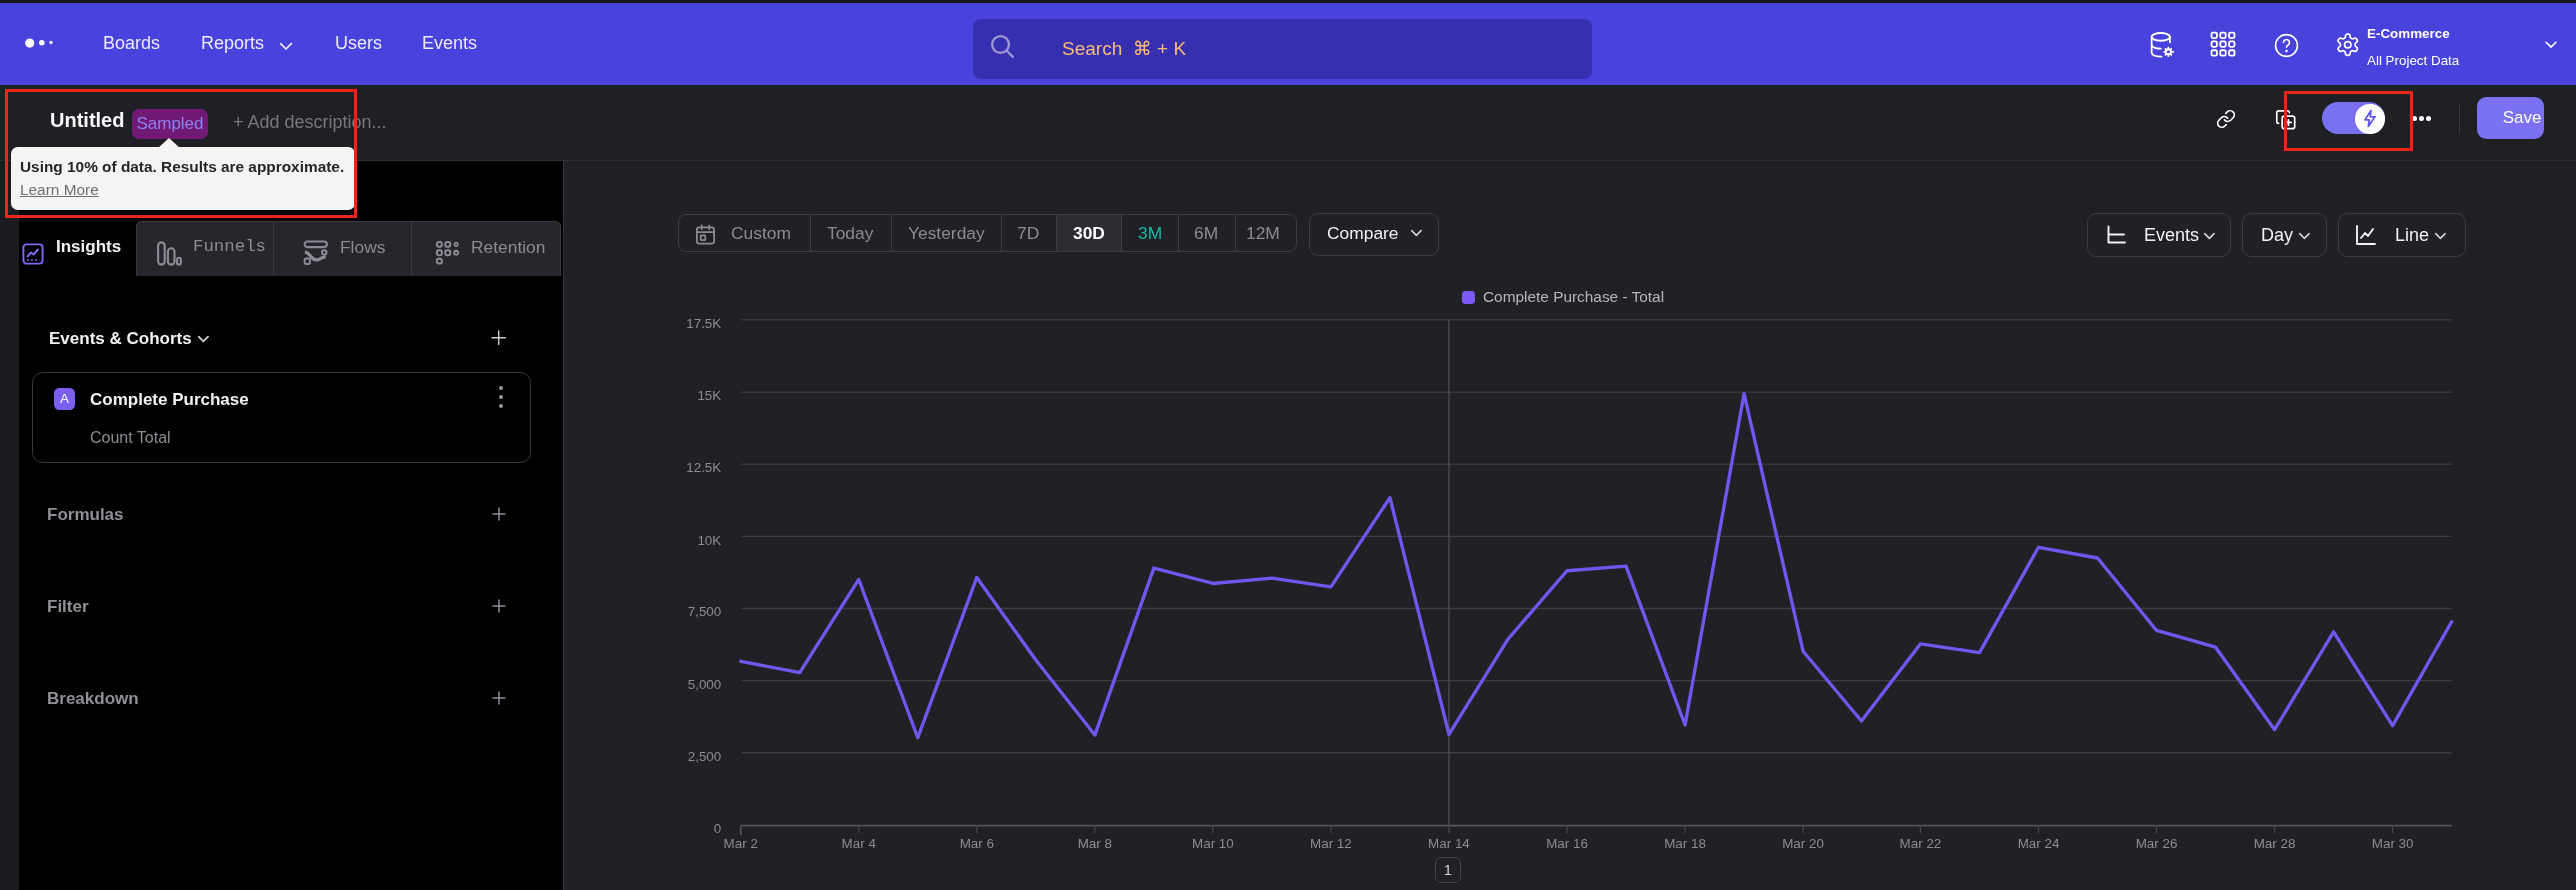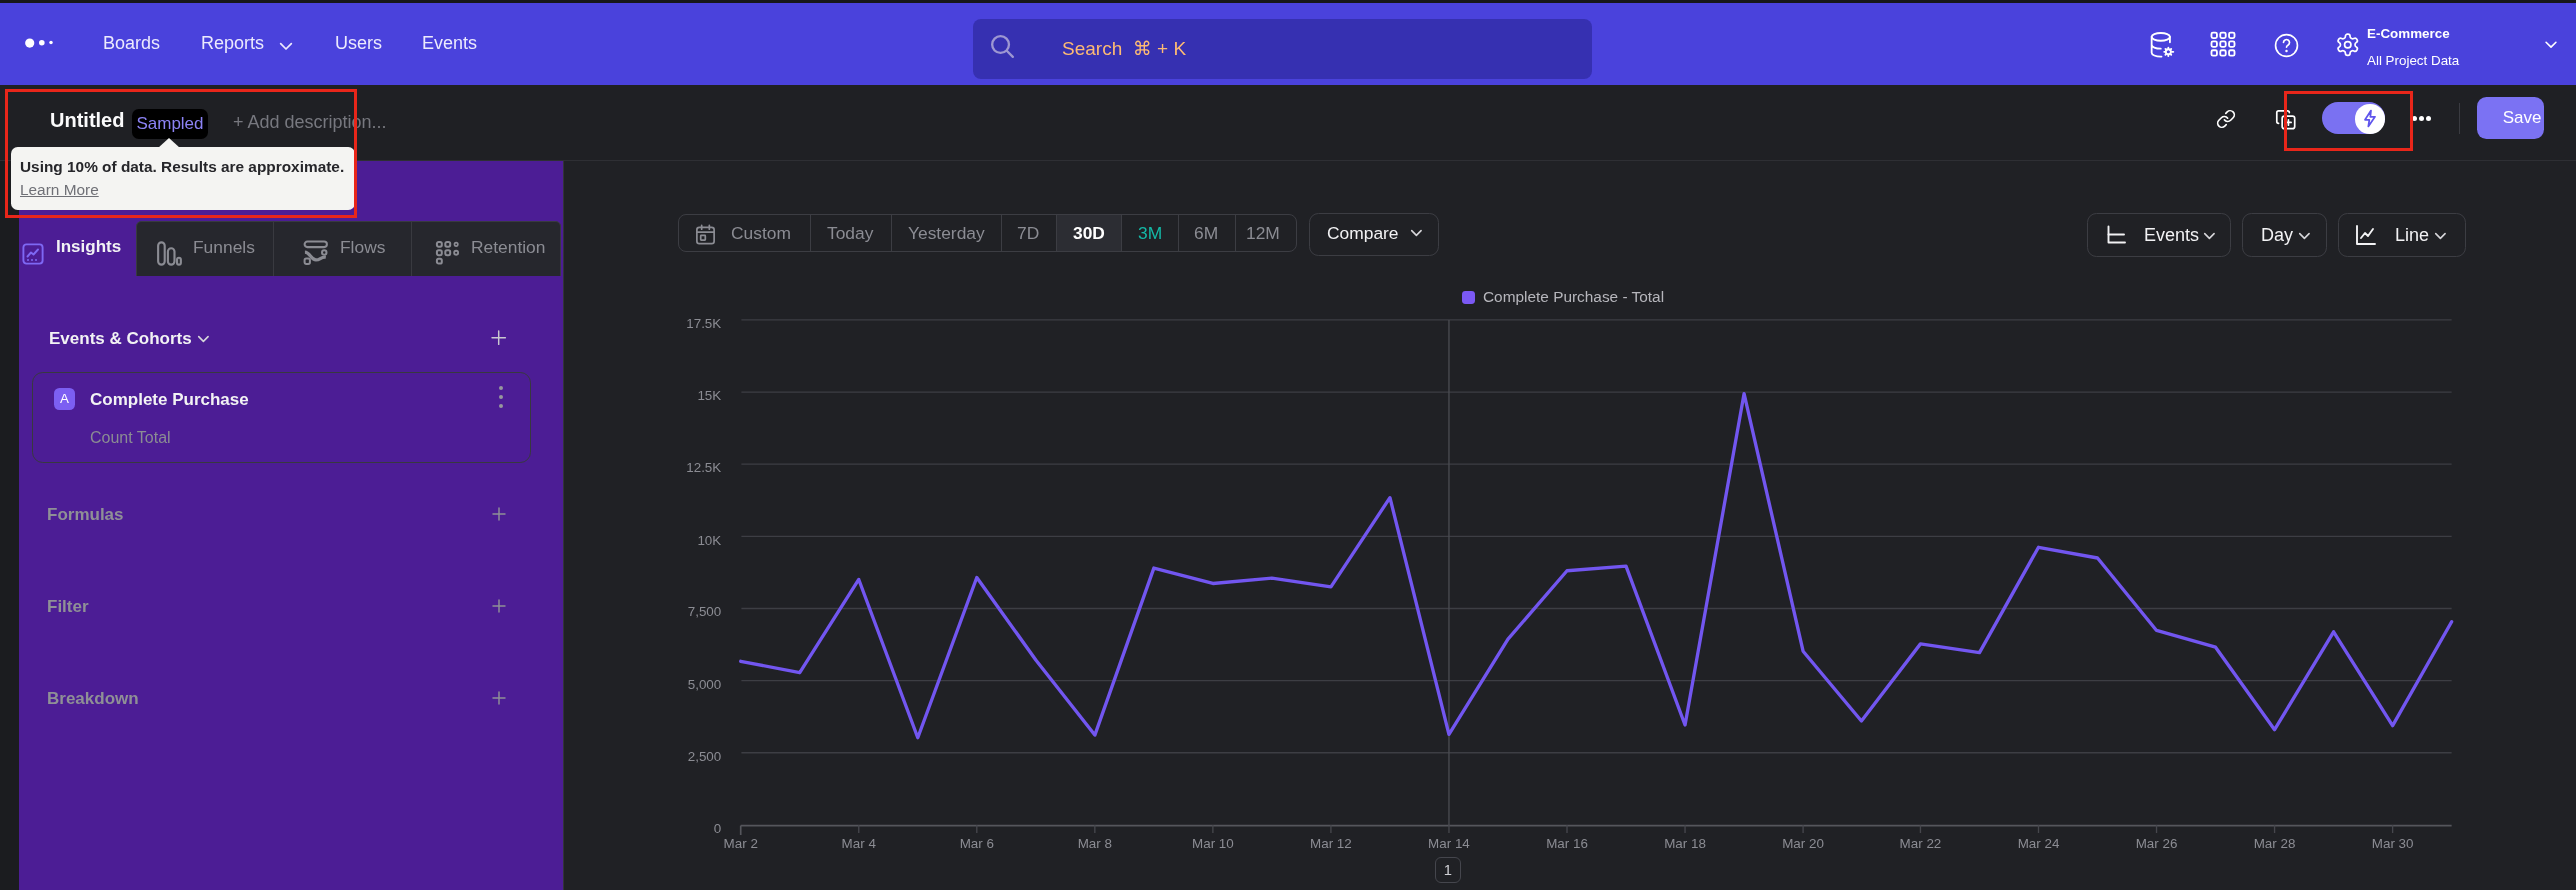--- a/index.html
+++ b/index.html
@@ -69,21 +69,21 @@
     </svg>
     <div class="abs" style="left:2367px;top:23.5px;font-size:13.4px;font-weight:bold;color:#fff;">E-Commerce</div>
     <div class="abs" style="left:2367px;top:50px;font-size:13.4px;color:#fff;">All Project Data</div>
     <svg class="abs" style="left:2543px;top:36px;" width="16" height="11.4" viewBox="0 0 26 18">
       <path d="M5 5 L13 13 L21 5" stroke="#fff" stroke-width="2.6" fill="none" stroke-linecap="round" stroke-linejoin="round"></path>
     </svg>
   </div>
 
   <div class="abs" id="subheader" style="left:0;top:85px;width:2576px;height:76px;background:#1f2024;border-bottom:1.3px solid #2e2f34;">
     <div class="abs" style="left:50px;top:23.5px;font-size:20px;font-weight:bold;color:#fbfbfc;">Untitled</div>
-    <div class="abs" style="left:132px;top:24px;width:76px;height:30px;background:#000000;border-radius:6.7px;text-align:center;line-height:30px;font-size:17px;color:#8c83f5;">Sampled</div>
+    <div class="abs" style="left:132px;top:24px;width:76px;height:30px;background:#701a75;border-radius:6.7px;text-align:center;line-height:30px;font-size:17px;color:#8c83f5;">Sampled</div>
     <div class="abs" style="left:233px;top:27px;font-size:18px;color:#77787f;">+ Add description...</div>
 
     <svg class="abs" style="left:2216px;top:24px;" width="20" height="20" viewBox="0 0 24 24">
       <g fill="none" stroke="#fff" stroke-width="2" stroke-linecap="round" stroke-linejoin="round">
         <path d="M10 13a5 5 0 0 0 7.54.54l3-3a5 5 0 0 0-7.07-7.07l-1.72 1.71"></path>
         <path d="M14 11a5 5 0 0 0-7.54-.54l-3 3a5 5 0 0 0 7.07 7.07l1.71-1.71"></path>
       </g>
     </svg>
     <svg class="abs" style="left:2275px;top:23.5px;" width="21.5" height="21.5" viewBox="0 0 24 24">
       <g fill="none" stroke="#fff" stroke-width="1.9" stroke-linecap="round" stroke-linejoin="round">
@@ -99,21 +99,21 @@
       <path d="M13.5 2 L4.5 16 H11 L9.5 26 L19.5 11.5 H12.5 Z" fill="none" stroke="#5f55ec" stroke-width="2.6" stroke-linejoin="round"></path>
     </svg>
 
     <div class="abs" style="left:2412px;top:31px;width:5.4px;height:5.4px;border-radius:50%;background:#fff;"></div>
     <div class="abs" style="left:2419px;top:31px;width:5.4px;height:5.4px;border-radius:50%;background:#fff;"></div>
     <div class="abs" style="left:2426px;top:31px;width:5.4px;height:5.4px;border-radius:50%;background:#fff;"></div>
     <div class="abs" style="left:2459px;top:18px;width:1.3px;height:31px;background:#3a3b41;"></div>
     <div class="abs" style="left:2477px;top:12px;width:67px;height:42px;background:#7b72f3;border-radius:9.4px;text-align:center;line-height:42px;font-size:17px;color:#fff;padding-left:23px;">Save</div>
   </div>
 
-  <div class="abs" id="sidebar" style="left:0;top:161px;width:564px;height:729px;background:#4c1d95;border-right:1.3px solid #33343a;">
+  <div class="abs" id="sidebar" style="left:0;top:161px;width:564px;height:729px;background:#000000;border-right:1.3px solid #33343a;">
     <div class="abs" style="left:0;top:0;width:19px;height:729px;background:#1b1c1f;"></div>
 
     <div class="abs" style="left:136px;top:60px;width:425px;height:55px;background:#26272d;border:0.7px solid #393a40;border-bottom:none;border-radius:5.4px 5.4px 0 0;"></div>
     <div class="abs" style="left:273px;top:60px;width:0.7px;height:55px;background:#393a40;"></div>
     <div class="abs" style="left:411px;top:60px;width:0.7px;height:55px;background:#393a40;"></div>
 
     <svg class="abs" style="left:21px;top:81px;" width="24" height="24" viewBox="0 0 24 24">
       <g fill="none" stroke="#7e68f4" stroke-width="1.9" stroke-linecap="round" stroke-linejoin="round">
         <rect x="2.4" y="2.4" width="19.2" height="19.2" rx="3"></rect>
         <path d="M6.5 14.5 L10 10.5 L12.5 12.5 L17 7.5"></path>
@@ -124,21 +124,21 @@
     </svg>
     <div class="abs" style="left:56px;top:76px;font-size:17px;font-weight:bold;color:#f2f2f4;">Insights</div>
 
     <svg class="abs" style="left:156px;top:79px;" width="25.5" height="27" viewBox="0 0 24 25">
       <g fill="none" stroke="#8b8c93" stroke-width="2">
         <rect x="2" y="2" width="6.2" height="21" rx="3.1"></rect>
         <rect x="11.2" y="7.5" width="6.2" height="15.5" rx="3.1"></rect>
         <rect x="19.8" y="16.5" width="3.6" height="6.5" rx="1.8"></rect>
       </g>
     </svg>
-    <div class="abs" style="left:193px;top:76px;font-size:17.4px;color:#8b8c93;">Funnels</div>
+    <div class="abs" style="left:193px;top:76px;font-size:17.4px;color:#8b8c93;font-family:Liberation Mono, monospace;">Funnels</div>
 
     <svg class="abs" style="left:303px;top:79px;" width="25.5" height="25.5" viewBox="0 0 24 24">
       <g fill="none" stroke="#8b8c93" stroke-width="1.9">
         <rect x="1.5" y="1.5" width="21" height="5.2" rx="2.6"></rect>
         <circle cx="20" cy="11.8" r="2.1"></circle>
         <rect x="1.5" y="17.5" width="5" height="5" rx="1.5"></rect>
         <path d="M1.8 11.5 C6.5 11.5 7.5 18.8 12.2 18.8 C16.5 18.8 16.5 15.6 21.5 16.2" stroke-width="3.1"></path>
       </g>
     </svg>
     <div class="abs" style="left:340px;top:76px;font-size:17.4px;color:#8b8c93;">Flows</div>

